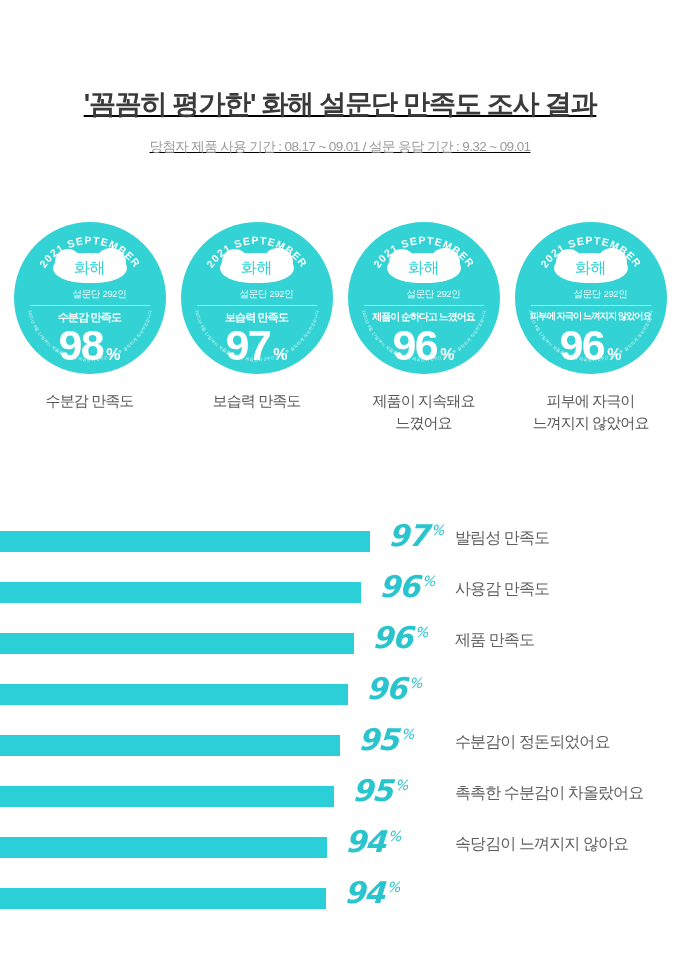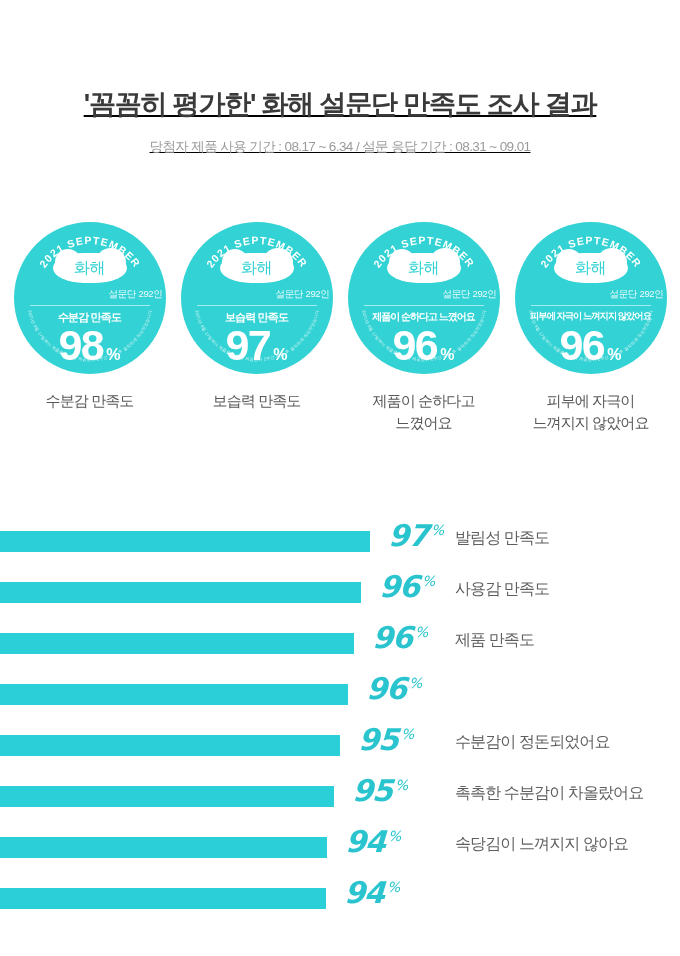--- a/index.html
+++ b/index.html
@@ -134,21 +134,20 @@
   .badge-count {
     position: absolute;
     top: 66px;
     left: 0;
     width: 172px;
     text-align: center;
     font-size: 9.5px;
     color: #ffffff;
     opacity: 0.92;
     letter-spacing: -0.3px;
-    margin-left: 36px;
   }
   .badge-rule {
     position: absolute;
     top: 83px;
     left: 16px;
     width: 120px;
     height: 1px;
     background: rgba(255,255,255,0.55);
   }
   .badge-label {
@@ -247,21 +246,21 @@
     white-space: nowrap;
   }
 </style>
 </head>
 <body>
 
 <div class="page">
 
   <div class="header">
     <div class="page-title">'꼼꼼히 평가한' 화해 설문단 만족도 조사 결과</div>
-    <div class="page-subtitle">당첨자 제품 사용 기간 : 08.17 ~ 6.34 / 설문 응답 기간 : 08.31 ~ 09.01</div>
+    <div class="page-subtitle">당첨자 제품 사용 기간 : 08.17 ~ 09.01 / 설문 응답 기간 : 9.32 ~ 09.01</div>
   </div>
 
   <div class="badges">
 
     <div class="badge-col">
       <div class="badge">
         <svg class="arc-svg" viewBox="0 0 152 152">
           <defs>
             <path id="arcTop1" d="M 22,76 A 54,54 0 0 1 130,76" fill="none"></path>
             <path id="arcBot1" d="M 13,76 A 63,63 0 0 0 139,76" fill="none"></path>
@@ -324,21 +323,21 @@
           <span class="wordmark">화해</span>
         </div>
         <div class="badge-count">설문단 292인</div>
         <div class="badge-rule"></div>
         <div class="badge-label" style="font-size:10px;letter-spacing:-1px;">제품이 순하다고 느꼈어요</div>
         <div class="badge-pct">
           <span class="num">96</span>
           <span class="sym">%</span>
         </div>
       </div>
-      <div class="badge-caption">제품이 순하다고
+      <div class="badge-caption">제품이 지속돼요
 느꼈어요</div>
     </div>
 
     <div class="badge-col">
       <div class="badge">
         <svg class="arc-svg" viewBox="0 0 152 152">
           <defs>
             <path id="arcTop4" d="M 22,76 A 54,54 0 0 1 130,76" fill="none"></path>
             <path id="arcBot4" d="M 13,76 A 63,63 0 0 0 139,76" fill="none"></path>
           </defs>

